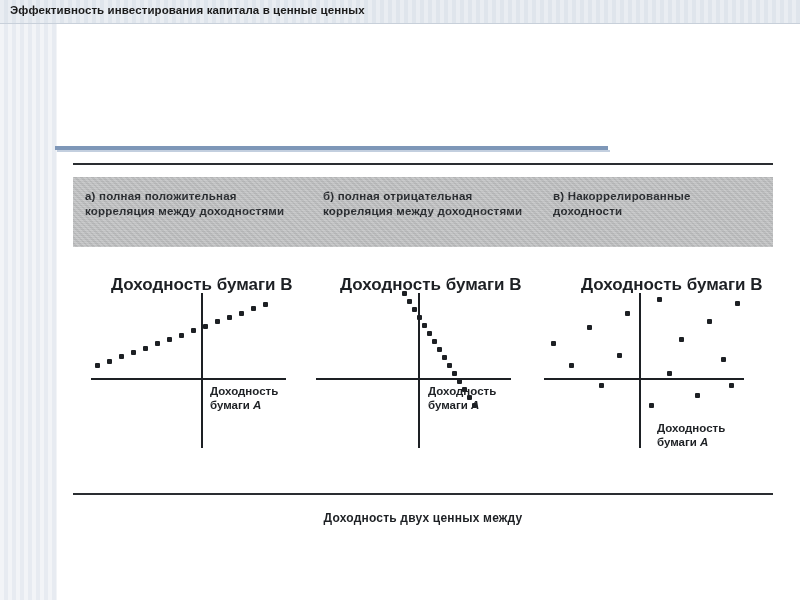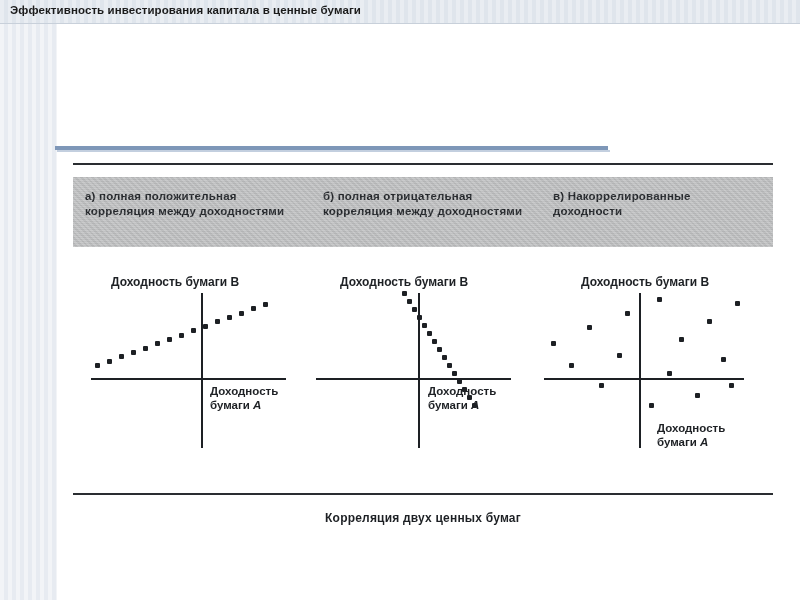--- a/index.html
+++ b/index.html
@@ -152,21 +152,21 @@
     width: 233px;
     height: 240px;
   }
   .plot.p1 { left: 0px; }
   .plot.p2 { left: 233px; }
   .plot.p3 { left: 466px; }
 
   .plot-head {
     position: absolute;
     top: 22px;
-    font-size: 12px;
+    font-size: 17px;
     font-weight: bold;
     color: #1d2024;
     white-space: nowrap;
   }
   .plot.p1 .plot-head { left: 38px; }
   .plot.p2 .plot-head { left: 34px; }
   .plot.p3 .plot-head { left: 42px; }
 
   .axis-v {
     position: absolute;
@@ -235,21 +235,21 @@
   }
 </style>
 </head>
 <body>
 
 <div class="slide">
 
   <div class="content-panel"></div>
 
   <div class="header-bar">
-    <div class="header-title">Эффективность инвестирования капитала в ценные бумаги</div>
+    <div class="header-title">Эффективность инвестирования капитала в ценные ценных</div>
   </div>
 
   <div class="title-rule"></div>
   <div class="title-rule-shadow"></div>
 
   <div class="figure">
     <div class="figure-rule-top"></div>
 
     <div class="caption-band">
       <div class="band-cap c1">а) полная положительная корреляция между доходностями</div>
@@ -323,16 +323,16 @@
           <div class="dot" style="left: 156px; top: 140px;"></div>
           <div class="dot" style="left: 168px; top: 66px;"></div>
           <div class="dot" style="left: 182px; top: 104px;"></div>
           <div class="dot" style="left: 190px; top: 130px;"></div>
           <div class="dot" style="left: 196px; top: 48px;"></div>
           <div class="dot" style="left: 110px; top: 150px;"></div>
         </div>
     </div>
 
     <div class="figure-rule-bottom"></div>
-    <div class="figure-caption">Корреляция двух ценных бумаг</div>
+    <div class="figure-caption">Доходность двух ценных между</div>
   </div>
 
 </div>
 
 </body></html>

